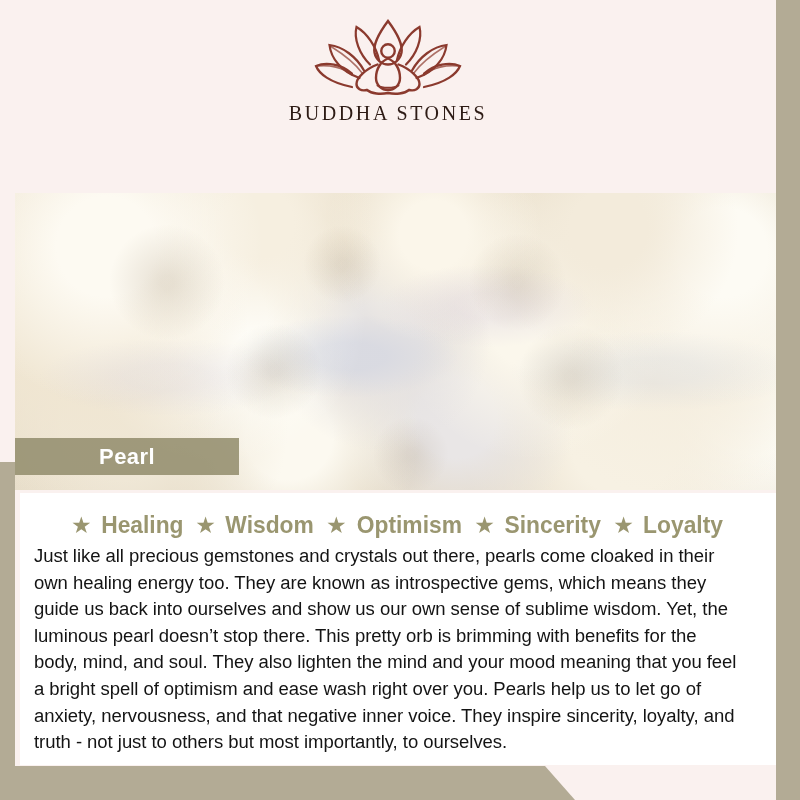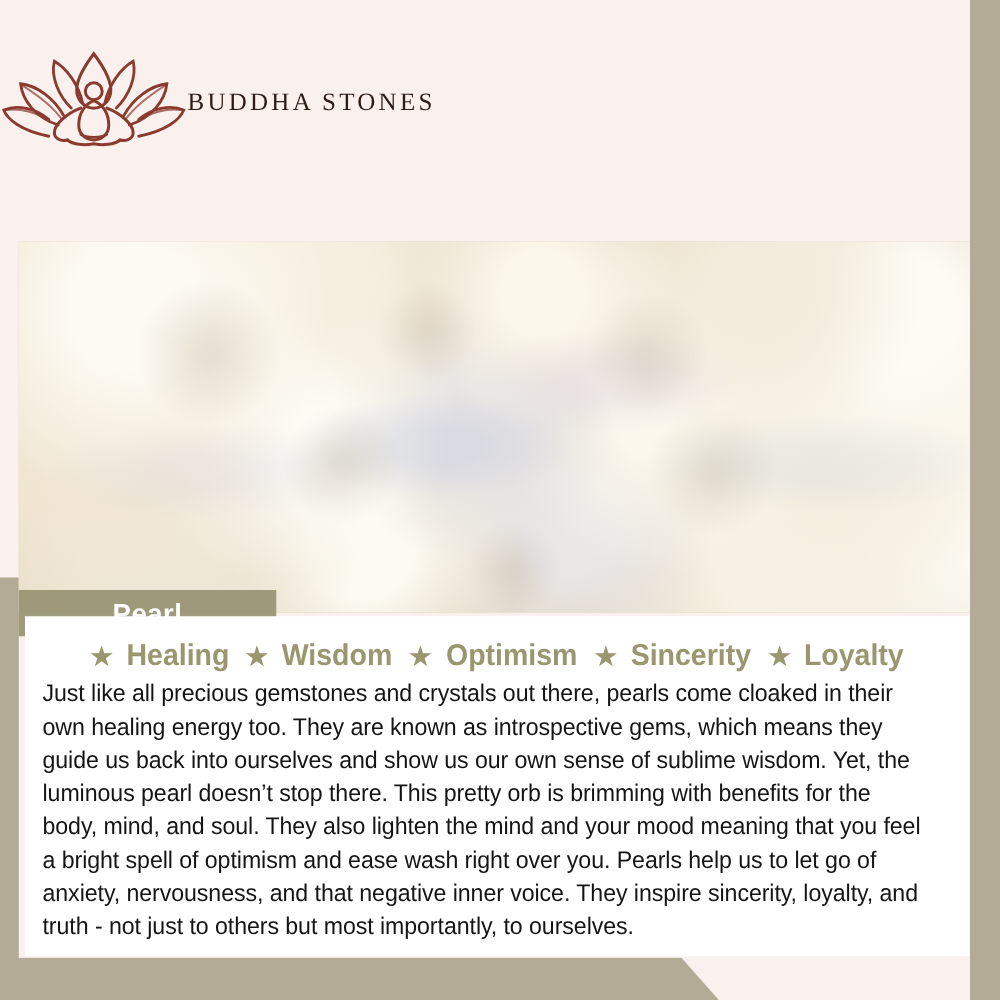--- a/index.html
+++ b/index.html
@@ -66,21 +66,21 @@
   }
 
   
   .header {
     position: absolute;
     left: 0;
     top: 0;
     width: 776px;
     height: 140px;
     display: flex;
-    flex-direction: row;
+    flex-direction: column;
     align-items: center;
     justify-content: flex-start;
     padding-top: 18px;
     box-sizing: border-box;
   }
   .logo-mark {
     width: 150px;
     height: 78px;
     display: block;
   }
@@ -166,22 +166,22 @@
       radial-gradient(circle at 66% 30%, rgba(150,130,100,0.18) 0 1%, rgba(150,130,100,0) 9%),
       radial-gradient(circle at 34% 60%, rgba(140,122,94,0.18) 0 1%, rgba(140,122,94,0) 9%),
       radial-gradient(circle at 73% 62%, rgba(140,122,94,0.16) 0 1%, rgba(140,122,94,0) 9%),
       radial-gradient(circle at 52% 88%, rgba(140,122,94,0.14) 0 1%, rgba(140,122,94,0) 8%);
   }
 
   
   .stone-bar {
     position: absolute;
     left: 15px;
-    top: 472px;
-    width: 206px;
+    top: 438px;
+    width: 224px;
     height: 37px;
     background: rgba(148,142,110,0.88);
     display: flex;
     align-items: center;
     justify-content: center;
   }
   .stone-name {
     color: #ffffff;
     font-family: "Liberation Sans", sans-serif;
     font-weight: bold;

